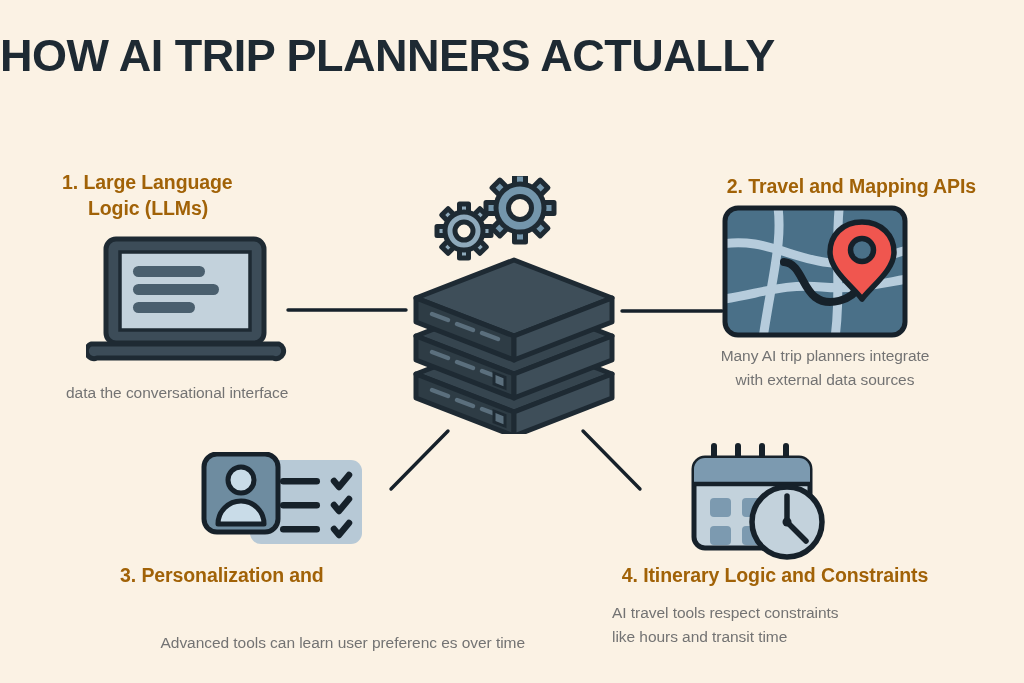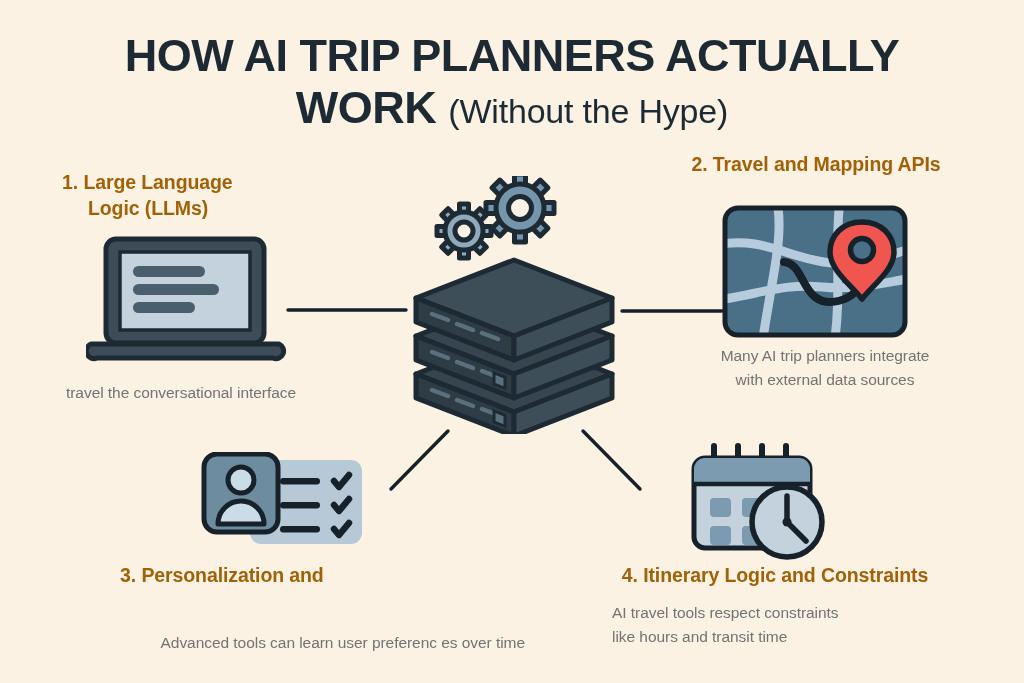--- a/index.html
+++ b/index.html
@@ -22,21 +22,20 @@
     width: 1024px;
     height: 683px;
   }
 
   
   .title-block {
     position: absolute;
     left: 0;
     top: 32px;
     width: 1024px;
-    text-align: center;
   }
   .title-line1 {
     font-size: 45px;
     font-weight: bold;
     letter-spacing: -0.5px;
     color: #1E2A33;
     line-height: 1.08;
     white-space: nowrap;
   }
   .title-line2 {
@@ -72,21 +71,21 @@
     font-weight: normal;
     color: #737373;
     line-height: 1.55;
     letter-spacing: -0.05px;
   }
 
   #heading-1 { left: 62px;  top: 170px; text-align: left; }
   #heading-1 .l2 { padding-left: 26px; display: block; }
   #caption-1 { left: 66px;  top: 381px; text-align: left; }
 
-  #heading-2 { left: 656px; top: 152px; width: 320px; text-align: center; }
+  #heading-2 { left: 656px; top: 174px; width: 320px; text-align: right; }
   #caption-2 { left: 680px; top: 344px; width: 290px; text-align: center; }
 
   #heading-3 { left: 120px; top: 563px; width: 340px; }
   #caption-3 { left: 55px;  top: 631px; width: 470px; text-align: right; }
 
   #heading-4 { left: 580px; top: 563px; width: 390px; text-align: center; }
   #caption-4 { left: 612px; top: 601px; width: 330px; text-align: left; }
 
   
   #connectors {
@@ -104,23 +103,20 @@
   #icon-calendar{ left: 684px; top: 442px; width: 150px; height: 118px; }
   #icon-server  { left: 408px; top: 176px; width: 212px; height: 258px; }
 </style>
 </head>
 <body>
 
 <div id="infographic">
 
   <div class="title-block">
     <div class="title-line1">HOW AI TRIP PLANNERS ACTUALLY</div>
-    <div class="title-line2">
-      <span class="title-work">WORK</span><span class="title-hype" style="margin-left:12px;">(Without the Hype)</span>
-    </div>
   </div>
 
   <svg id="connectors" viewBox="0 0 1024 683">
     <line x1="288" y1="310" x2="406" y2="310" stroke="#16212A" stroke-width="3.4" stroke-linecap="round"></line>
     <line x1="622" y1="311" x2="722" y2="311" stroke="#16212A" stroke-width="3.4" stroke-linecap="round"></line>
     <line x1="391" y1="489" x2="448" y2="431" stroke="#16212A" stroke-width="3.4" stroke-linecap="round"></line>
     <line x1="583" y1="431" x2="640" y2="489" stroke="#16212A" stroke-width="3.4" stroke-linecap="round"></line>
   </svg>
 
   <div class="sec-heading" id="heading-1">
@@ -137,21 +133,21 @@
 
       <rect x="47" y="30" width="72" height="11" rx="5.5" fill="#4A5F6E"></rect>
       <rect x="47" y="48" width="86" height="11" rx="5.5" fill="#4A5F6E"></rect>
       <rect x="47" y="66" width="62" height="11" rx="5.5" fill="#4A5F6E"></rect>
 
       <path d="M5 108 H193 a6 6 0 0 1 -6 14 H11 a6 6 0 0 1 -6 -14 Z" fill="#3C4C58" stroke="#1E2A33" stroke-width="5" stroke-linejoin="round"></path>
     </svg>
   </div>
 
   <div class="caption" id="caption-1">
-    <div>travel the conversational interface</div>
+    <div>data the conversational interface</div>
   </div>
 
   <div class="sec-heading" id="heading-2">
     <span>2. Travel and Mapping APIs</span>
   </div>
 
   <div class="icon-box" id="icon-map">
     <svg viewBox="0 0 186 133" width="186" height="133">
       <defs>
         <clipPath id="mapclip">

